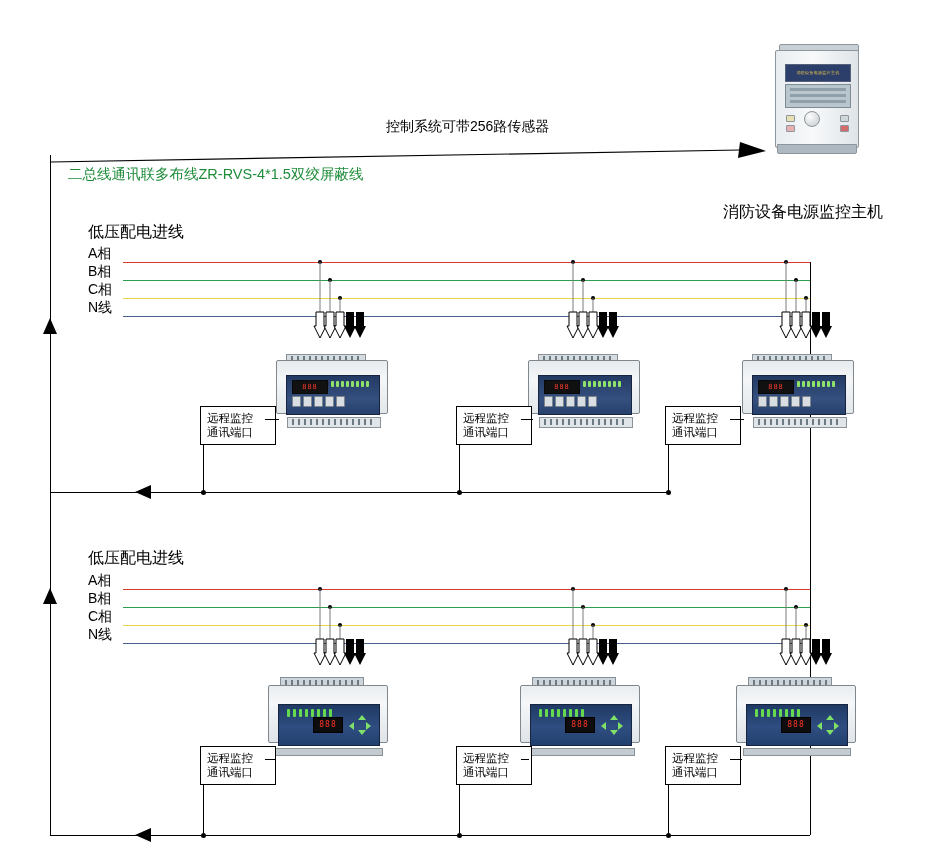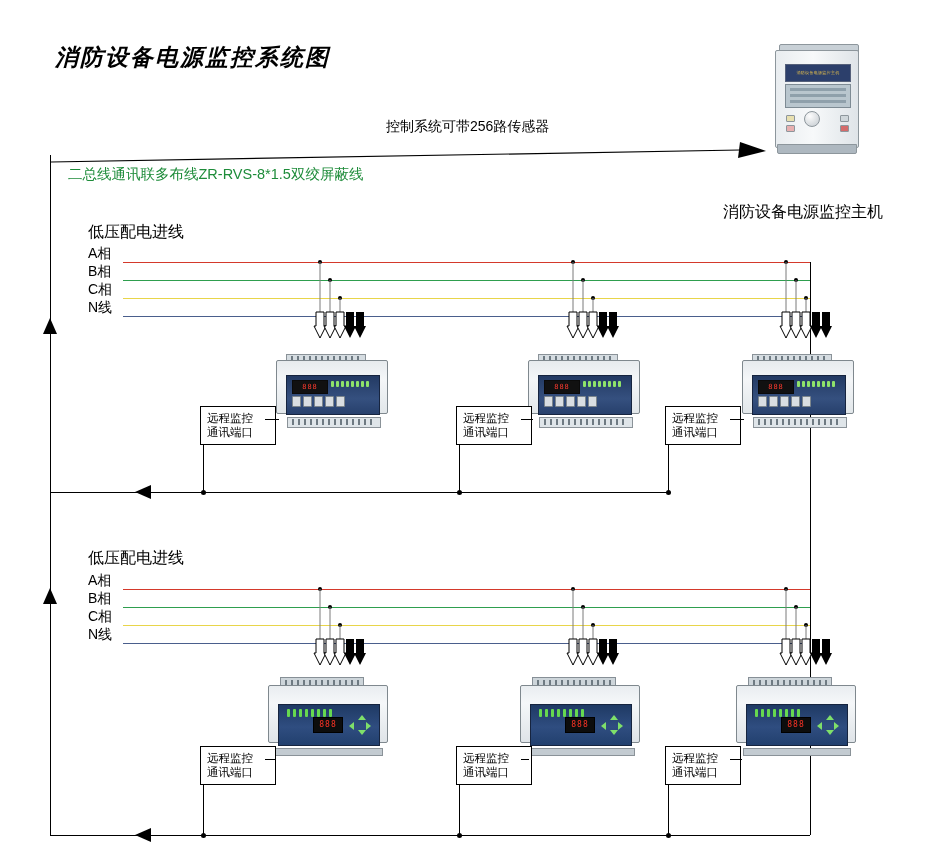--- a/index.html
+++ b/index.html
@@ -329,21 +329,20 @@
     width: 106px; height: 6px;
     background: #c3cbd1;
     border: 1px solid #8a9298;
   }
 </style>
 </head>
 <body>
 
 <div id="canvas">
 
-  <div class="abs title">消防设备电源监控系统图</div>
 
   <div class="abs host" style="left:775px; top:44px;">
     <div class="host-top"></div>
     <div class="host-body">
       <div class="host-screen">
         <div class="host-screen-txt">消防设备电源监控主机</div>
       </div>
       <div class="host-lcd">
         <div class="host-lcd-row"></div>
         <div class="host-lcd-row"></div>
@@ -360,21 +359,21 @@
 
   <div class="abs lbl-big" style="left:723px; top:202px;">消防设备电源监控主机</div>
 
   <div class="abs lbl" style="left:386px; top:118px;">控制系统可带256路传感器</div>
 
   <svg class="abs" style="left:50px; top:140px;" width="720" height="30">
     <line x1="1" y1="22" x2="690" y2="10" stroke="#000" stroke-width="1.2"></line>
     <polygon points="690,2 716,11 688,18" fill="#000"></polygon>
   </svg>
 
-  <div class="abs lbl-green" style="left:68px; top:165px;">二总线通讯联多布线ZR-RVS-8*1.5双绞屏蔽线</div>
+  <div class="abs lbl-green" style="left:68px; top:165px;">二总线通讯联多布线ZR-RVS-4*1.5双绞屏蔽线</div>
 
   <div class="abs vline" style="left:50px; top:155px; height:680px;"></div>
 
   <div class="abs hline" style="left:50px; top:835px; width:760px;"></div>
 
   <div class="abs vline" style="left:810px; top:262px; height:573px;"></div>
 
   <div class="abs arrow-up" style="left:43px; top:318px;"></div>
   <div class="abs arrow-up" style="left:43px; top:588px;"></div>
   <div class="abs arrow-left" style="left:135px; top:828px;"></div>

